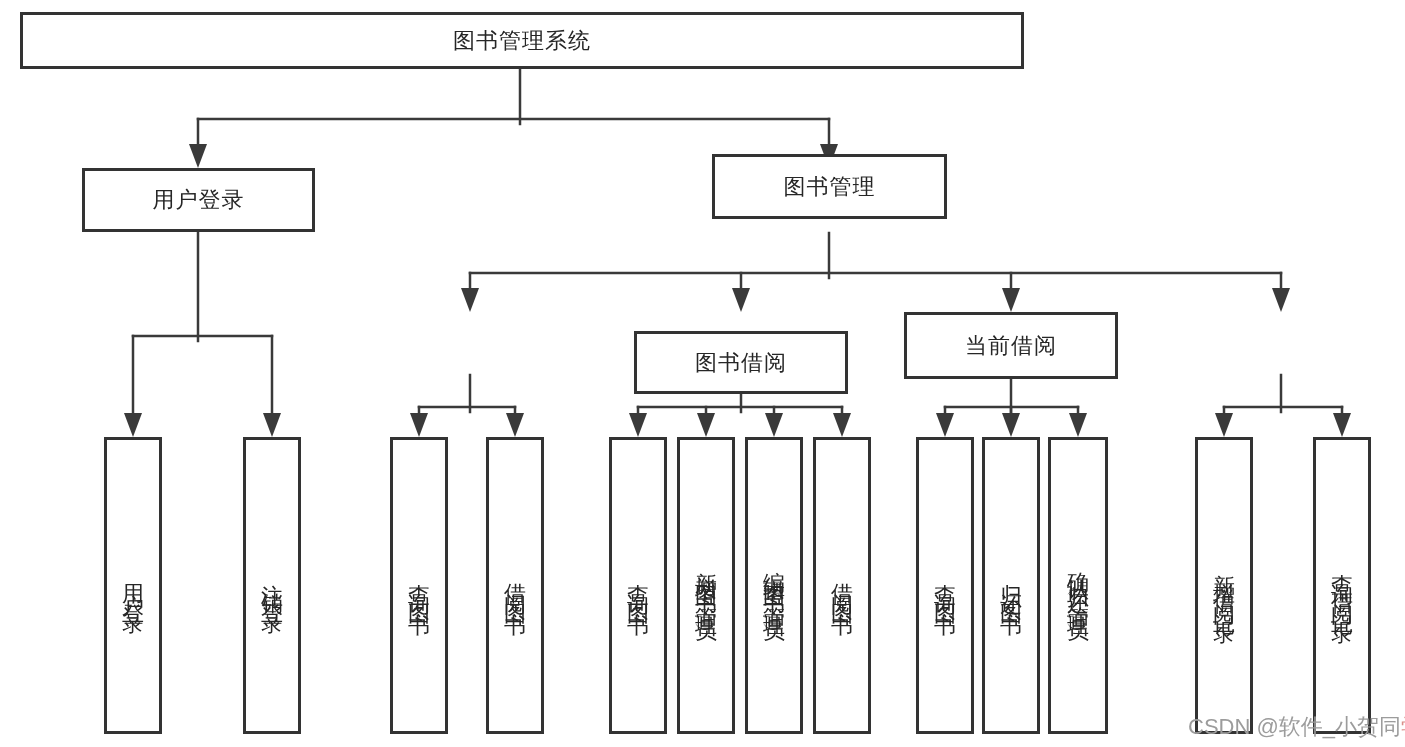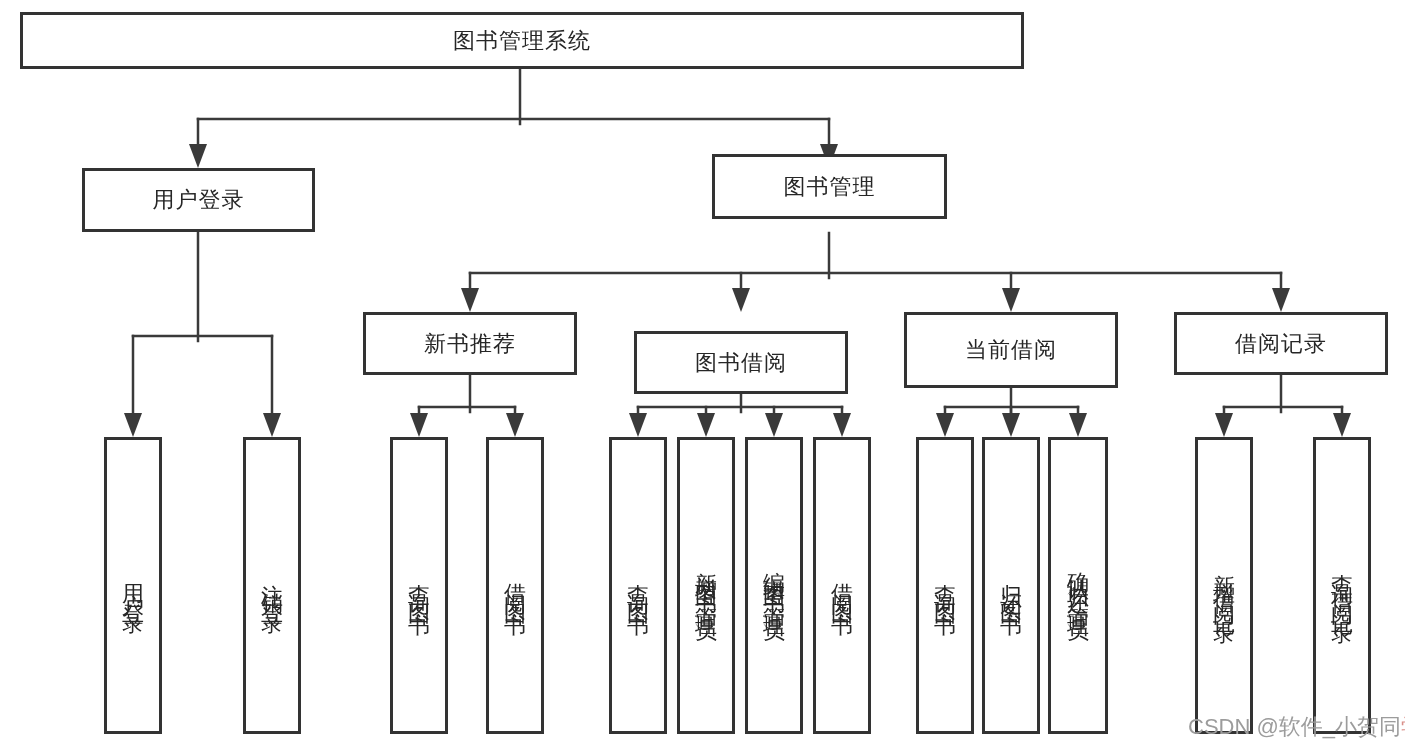--- a/index.html
+++ b/index.html
@@ -18,21 +18,21 @@
     color:var(--text);font-size:22px;letter-spacing:1px;}
   .vbox{writing-mode:vertical-lr;text-orientation:mixed;letter-spacing:10px;
     line-height:1;}
   .vbox.long{letter-spacing:7px;}
   
   #n-root{left:20px;top:12px;width:1004px;height:57px;align-items:center;}
   #n-user-login{left:82px;top:168px;width:233px;height:64px;}
   #n-book-mgmt{left:712px;top:154px;width:235px;height:65px;}
   #n-l3-0{left:363px;top:312px;width:214px;height:63px;}
   #n-l3-1{left:634px;top:312px;width:214px;height:63px;margin-top:19px;}
-  #n-l3-2{left:904px;top:312px;width:214px;height:76px;text-align:center;}
+  #n-l3-2{left:904px;top:312px;width:214px;height:67px;text-align:center;}
   #n-l3-3{left:1174px;top:312px;width:214px;height:63px;}
   .vbox{top:437px;height:297px;width:58px;}
   #n-leaf-0{left:104px;}  #n-leaf-1{left:243px;}
   #n-leaf-2{left:390px;}  #n-leaf-3{left:486px;}
   #n-leaf-4{left:609px;}  #n-leaf-5{left:677px;}
   #n-leaf-6{left:745px;}  #n-leaf-7{left:813px;}
   #n-leaf-8{left:916px;}  #n-leaf-9{left:982px;}
   #n-leaf-10{left:1048px;width:60px;}
   #n-leaf-11{left:1195px;} #n-leaf-12{left:1313px;}
   .watermark{position:absolute;left:1188px;top:712px;font-size:22px;
@@ -103,31 +103,25 @@
     <span>图书管理系统</span>
   </div>
 
   <div class="box" id="n-user-login">
     <span>用户登录</span>
   </div>
   <div class="box" id="n-book-mgmt">
     <span>图书管理</span>
   </div>
 
-  <div class="box" id="n-l3-0">
-    <span>新书推荐</span>
-  </div>
   <div class="box" id="n-l3-1">
     <span>图书借阅</span>
   </div>
   <div class="box" id="n-l3-2">
     <span>当前借阅</span>
-  </div>
-  <div class="box" id="n-l3-3">
-    <span>借阅记录</span>
   </div>
 
   <div class="box vbox" id="n-leaf-0">用户登录</div>
   <div class="box vbox" id="n-leaf-1">注销登录</div>
 
   <div class="box vbox" id="n-leaf-2">查询图书</div>
   <div class="box vbox" id="n-leaf-3">借阅图书</div>
 
   <div class="box vbox" id="n-leaf-4">查询图书</div>
   <div class="box vbox long" id="n-leaf-5">新增图书（管理员）</div>

